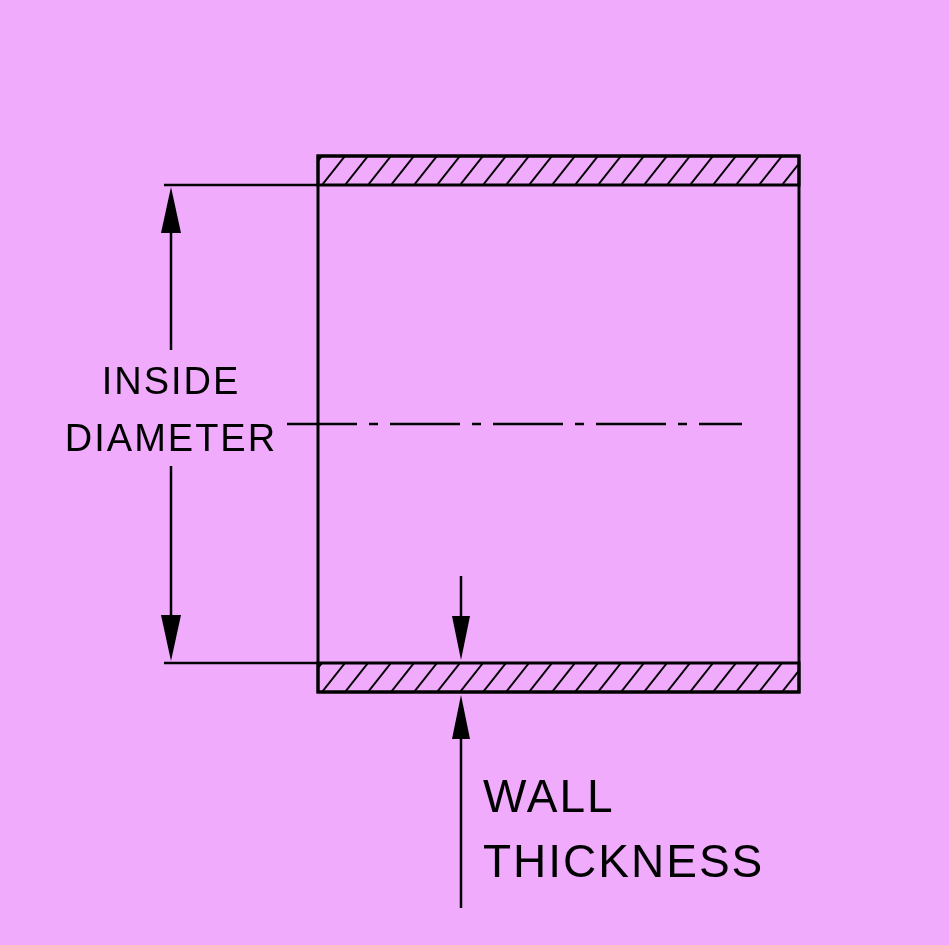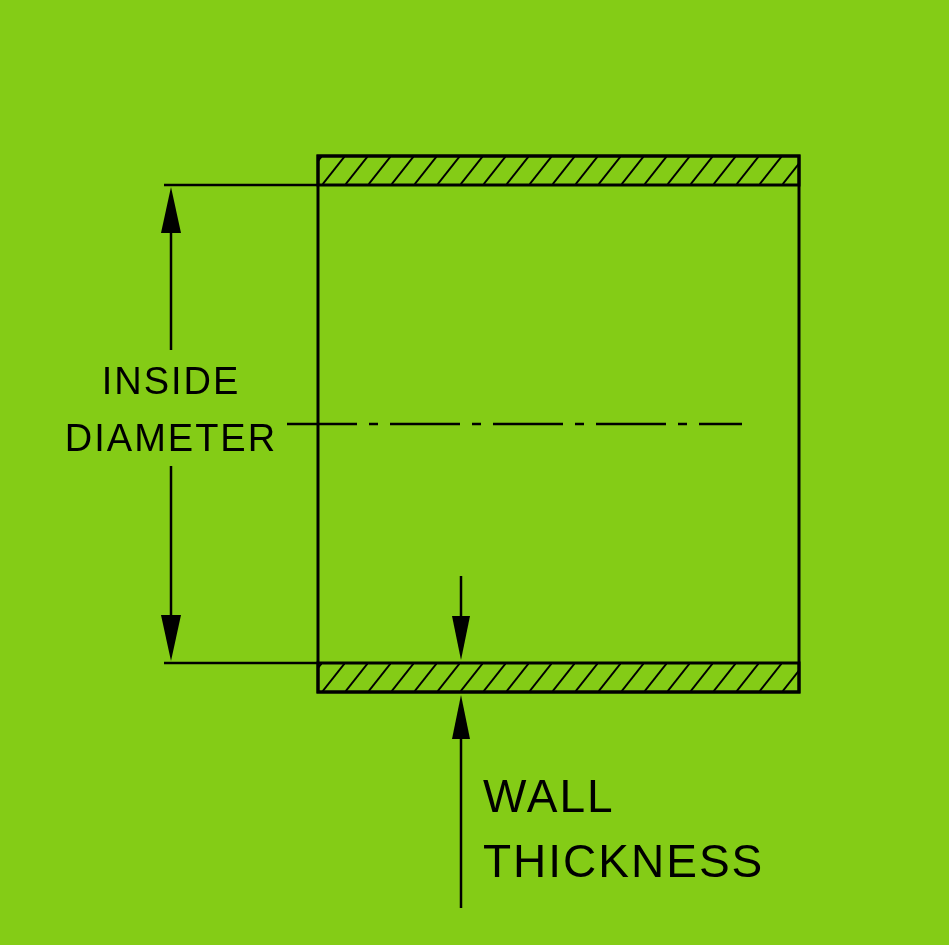--- a/index.html
+++ b/index.html
@@ -4,21 +4,21 @@
 <style>
   html, body {
     margin: 0;
     padding: 0;
     background: #ffffff;
   }
   .page {
     position: relative;
     width: 949px;
     height: 945px;
-    background: #84cc16;
+    background: #f0abfc;
     overflow: hidden;
     font-family: "Liberation Sans", sans-serif;
   }
   svg {
     display: block;
   }
   text {
     fill: #000000;
     font-family: "Liberation Sans", sans-serif;
     font-weight: 400;

